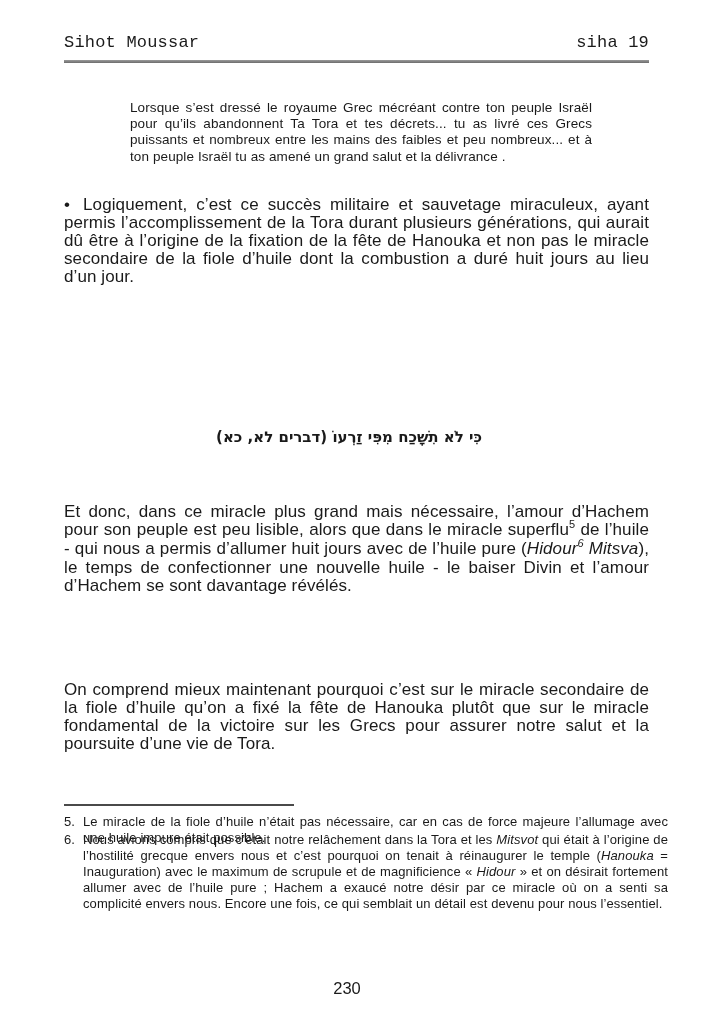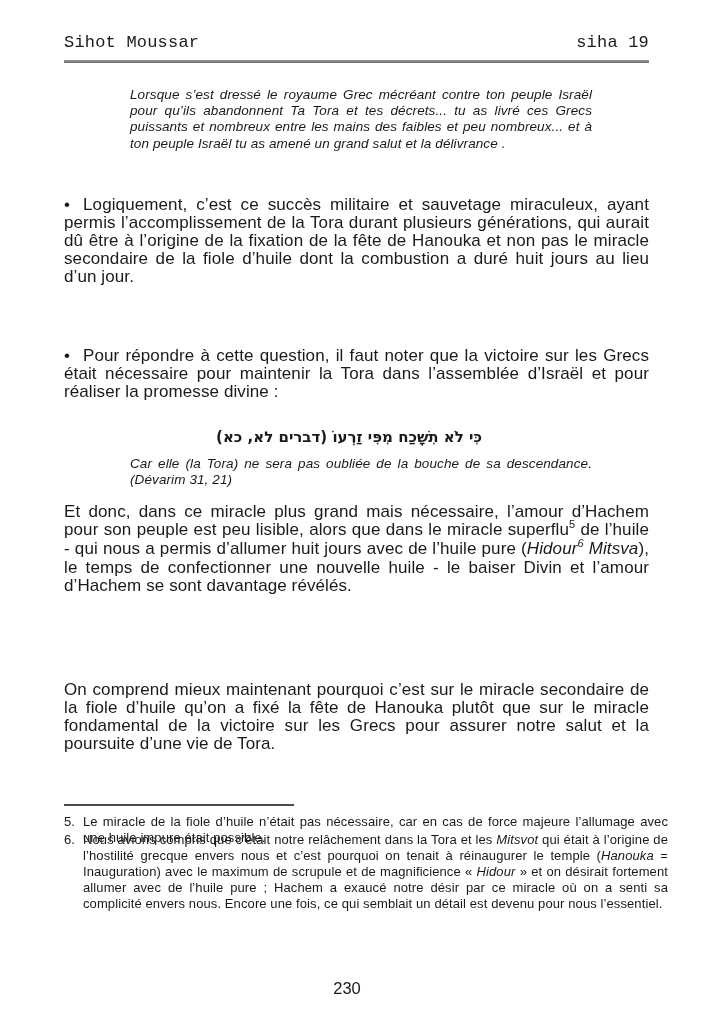--- a/index.html
+++ b/index.html
@@ -38,23 +38,23 @@
     height: 3px;
     background: linear-gradient(#9a9a9a, #6c6c6c);
   }
   
   .quote {
     position: absolute;
     left: 130px;
     width: 462px;
     font-size: 13.5px;
     line-height: 16.2px;
-    font-style: italic;
     text-align: justify;
     letter-spacing: 0.1px;
+    margin-top: 13px;
   }
   #quote-intro { top: 87px; }
   #quote-translation { top: 456px; }
   
   .para {
     position: absolute;
     left: 64px;
     width: 585px;
     font-size: 17px;
     line-height: 18px;
@@ -130,27 +130,23 @@
     <span>siha 19</span>
   </div>
   <div class="header-rule"></div>
 
   <div class="quote" id="quote-intro">Lorsque s’est dressé le royaume Grec mécréant contre ton peuple Israël pour qu’ils abandonnent Ta Tora et tes décrets... tu as livré ces Grecs puissants et nombreux entre les mains des faibles et peu nombreux... et à ton peuple Israël tu as amené un grand salut et la délivrance .</div>
 
   <div class="para" id="bullet-para-1">
     <span class="bullet-glyph">•</span><span>Logiquement, c’est ce succès militaire et sauvetage miraculeux, ayant permis l’accomplissement de la Tora durant plusieurs générations, qui aurait dû être à l’origine de la fixation de la fête de Hanouka et non pas le miracle secondaire de la fiole d’huile dont la combustion a duré huit jours au lieu d’un jour.</span>
   </div>
 
-  <div class="para" id="bullet-para-2">
-    <span class="bullet-glyph">•</span><span>Pour répondre à cette question, il faut noter que la victoire sur les Grecs était nécessaire pour maintenir la Tora dans l’assemblée d’Israël et pour réaliser la promesse divine :</span>
-  </div>
 
   <div class="hebrew-line" dir="rtl">כִּי לֹא תִשָּׁכַח מִפִּי זַרְעוֹ (דברים לא, כא)</div>
 
-  <div class="quote" id="quote-translation">Car elle (la Tora) ne sera pas oubliée de la bouche de sa descendance. (Dévarim 31, 21)</div>
 
   <div class="para" id="para-miracle"><span class="seg-n">Et donc, dans ce miracle plus grand mais nécessaire, l’amour d’Hachem pour son peuple est peu lisible, alors que dans le miracle superflu</span><span class="seg-sup">5</span><span class="seg-n"> de l’huile - qui nous a permis d’allumer huit jours avec de l’huile pure (</span><span class="seg-i">Hidour</span><span class="seg-isup">6</span><span class="seg-n"> </span><span class="seg-i">Mitsva</span><span class="seg-n">), le temps de confectionner une nouvelle huile - le baiser Divin et l’amour d’Hachem se sont davantage révélés.</span></div>
 
   <div class="para" id="para-conclusion">On comprend mieux maintenant pourquoi c’est sur le miracle secondaire de la fiole d’huile qu’on a fixé la fête de Hanouka plutôt que sur le miracle fondamental de la victoire sur les Grecs pour assurer notre salut et la poursuite d’une vie de Tora.</div>
 
   <div class="footnote-rule"></div>
 
   <div class="footnote" id="footnote-5">
     <span class="fn-num">5.</span><span><span class="seg-n">Le miracle de la fiole d’huile n’était pas nécessaire, car en cas de force majeure l’allumage avec une huile impure était possible.</span></span>
   </div>

